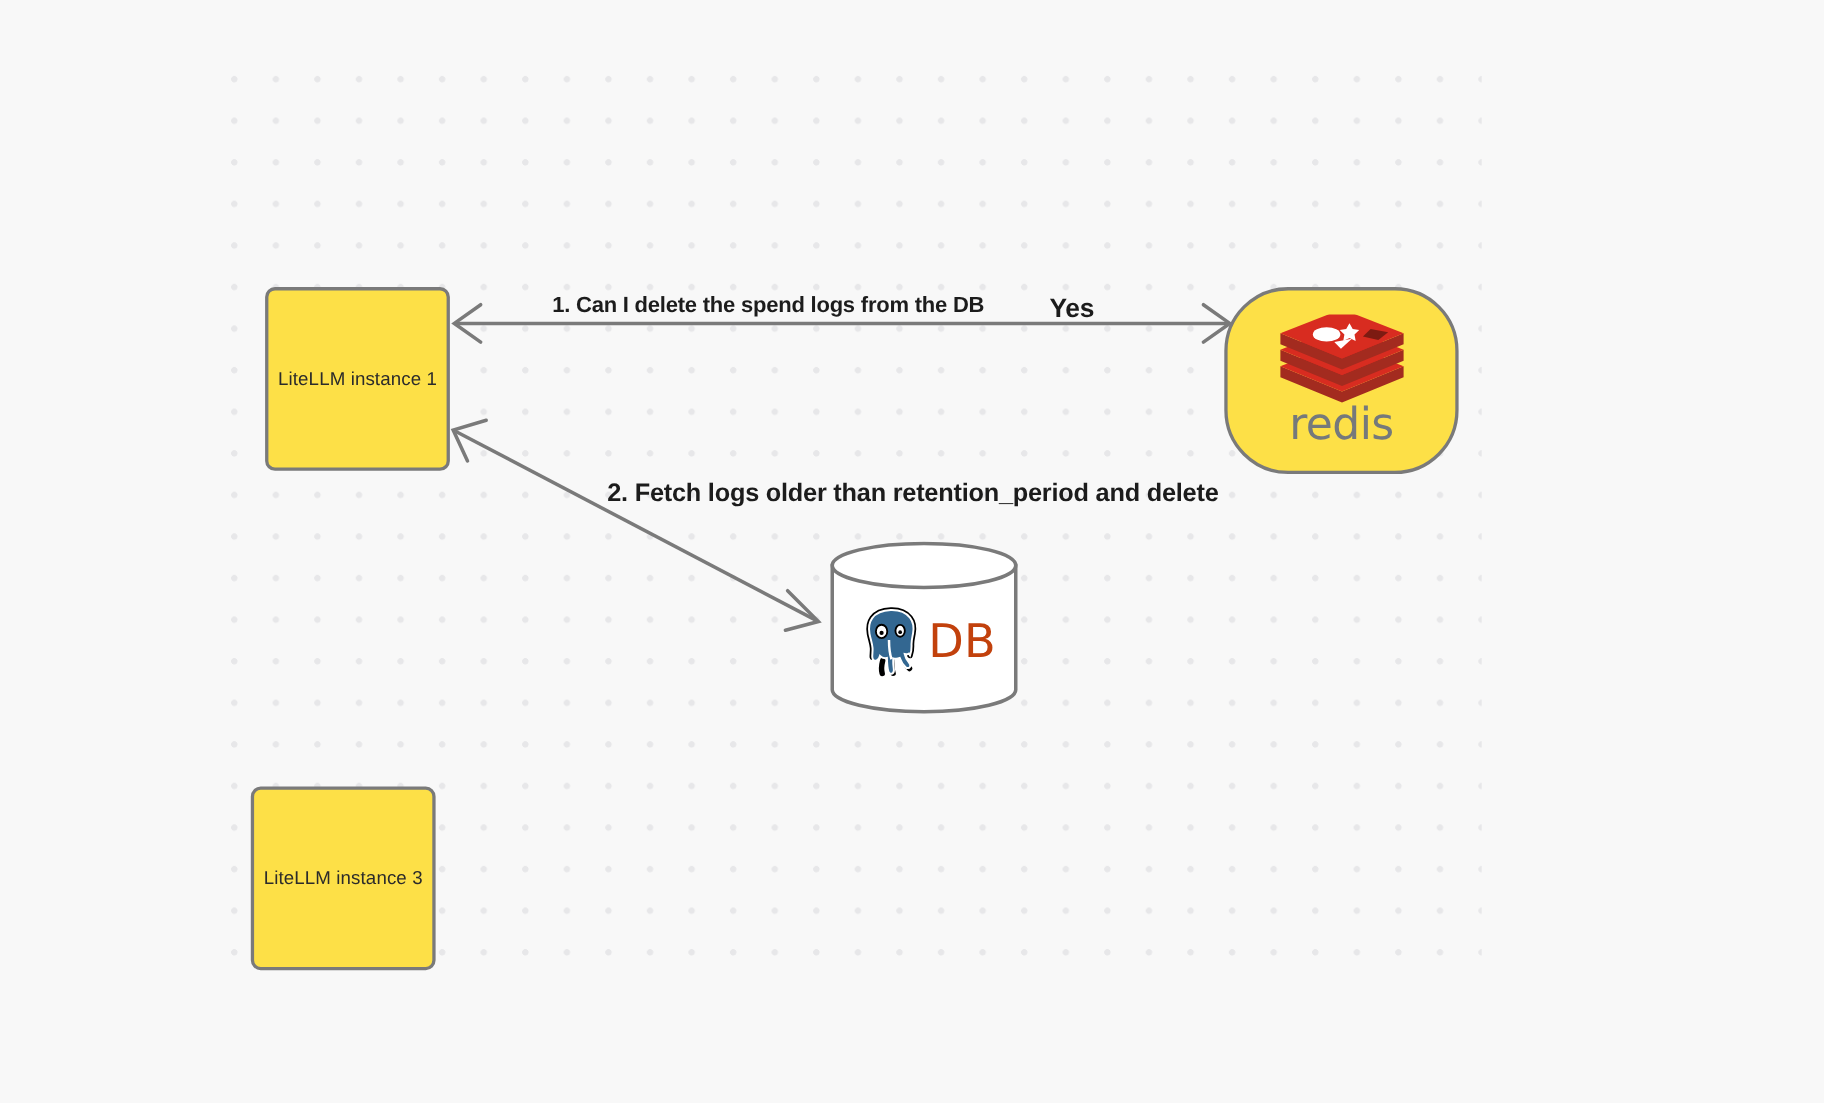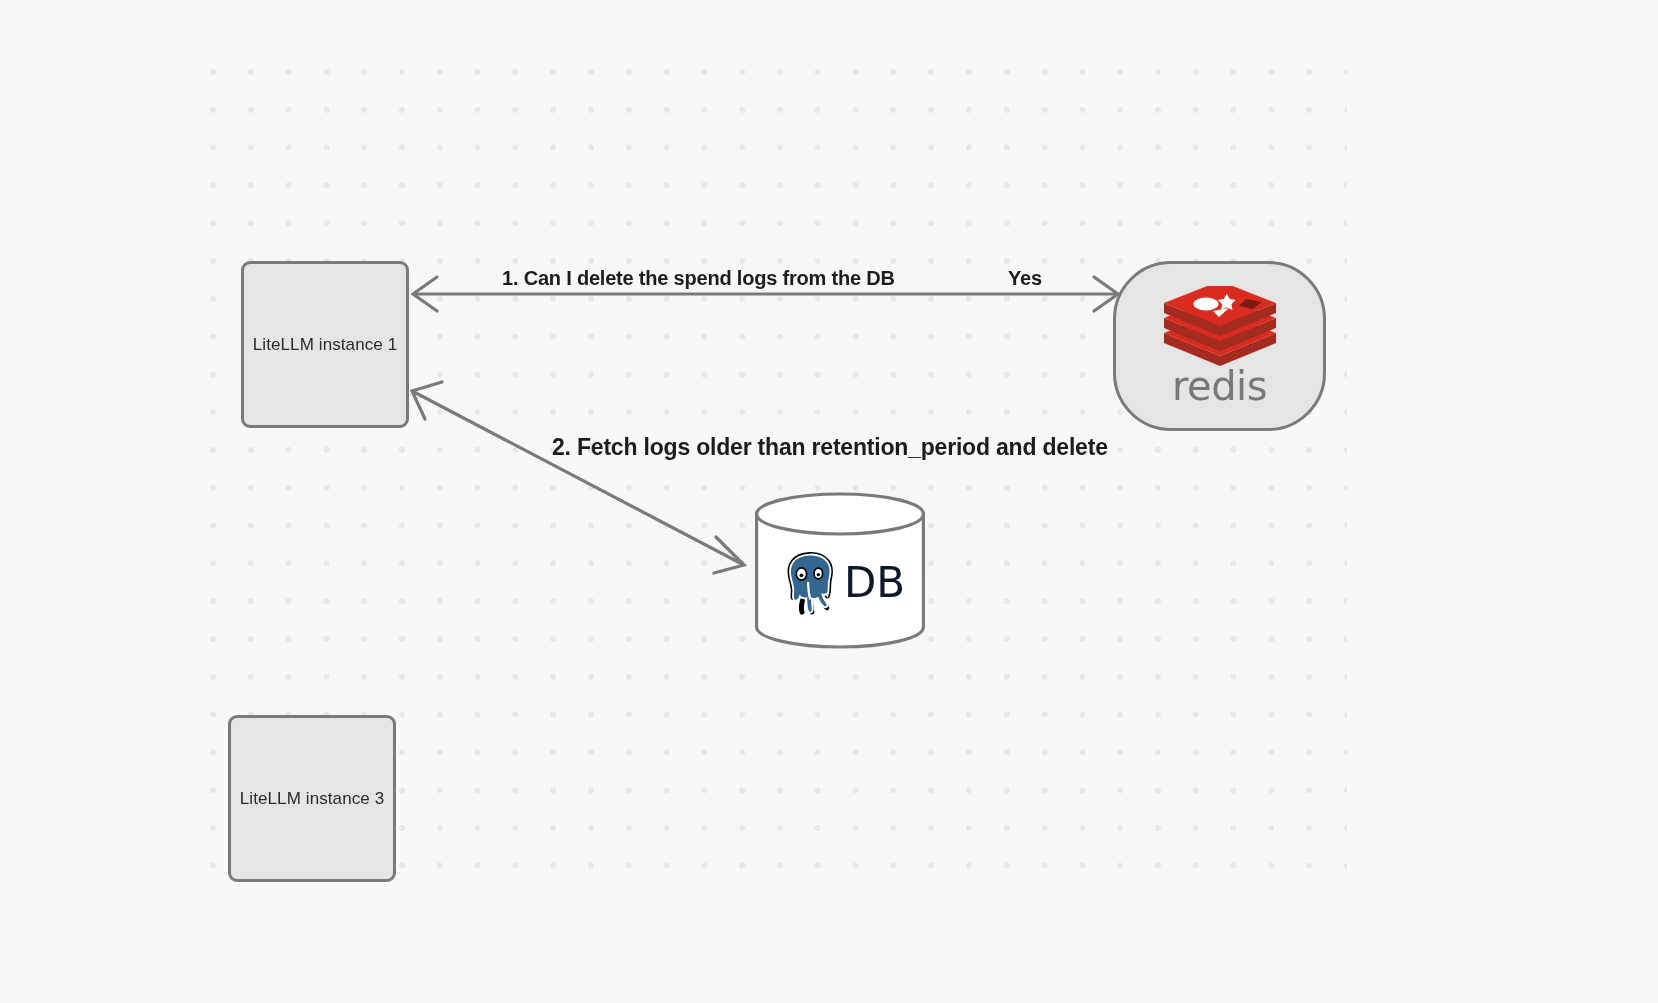--- a/index.html
+++ b/index.html
@@ -42,21 +42,21 @@
     top: 0;
     width: 1658px;
     height: 1003px;
     overflow: visible;
   }
 
   
   .node {
     position: absolute;
     box-sizing: border-box;
-    background: #e5e5e5;
+    background: #fde047;
     display: flex;
     align-items: center;
     justify-content: center;
   }
 
   .instance-box {
     width: 168px;
     height: 167px;
     border: 3px solid #7a7a7a;
     border-radius: 9px;
@@ -127,21 +127,21 @@
     justify-content: center;
     gap: 0px;
   }
   #db-elephant {
     width: 72px;
     height: 72px;
     flex: none;
   }
   #db-text {
     font-size: 42px;
-    color: #0f172a;
+    color: #c2410c;
     font-family: "DejaVu Sans", sans-serif;
     line-height: 1;
     margin-left: -3px;
   }
 
   
   .edge-label {
     position: absolute;
     font-family: "Liberation Sans", sans-serif;
     font-weight: bold;
@@ -149,23 +149,23 @@
     white-space: nowrap;
     letter-spacing: -0.2px;
   }
   #label-step-1 {
     left: 474px;
     top: 267px;
     font-size: 20px;
     margin-left: 28px;
   }
   #label-yes {
-    left: 1008px;
+    left: 954px;
     top: 267px;
-    font-size: 20px;
+    font-size: 24px;
   }
   #label-step-2 {
     left: 552px;
     top: 434px;
     font-size: 23px;
   }
 </style>
 </head>
 <body>
 

